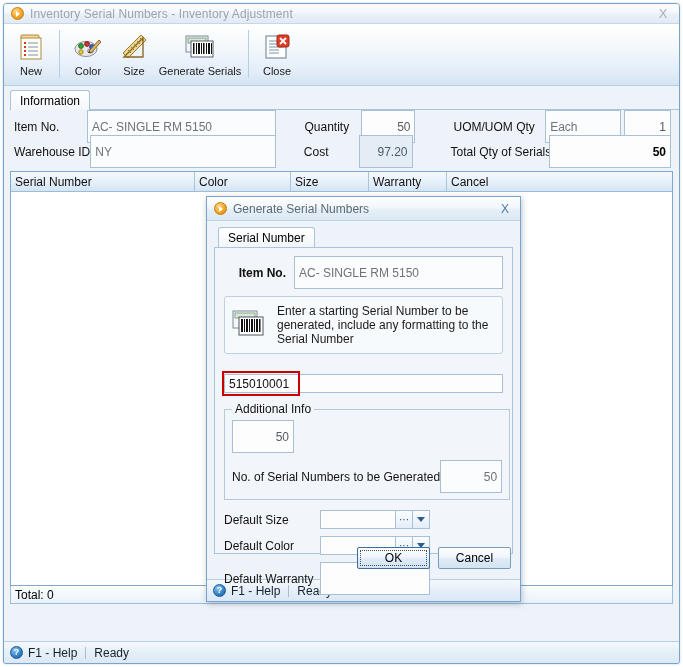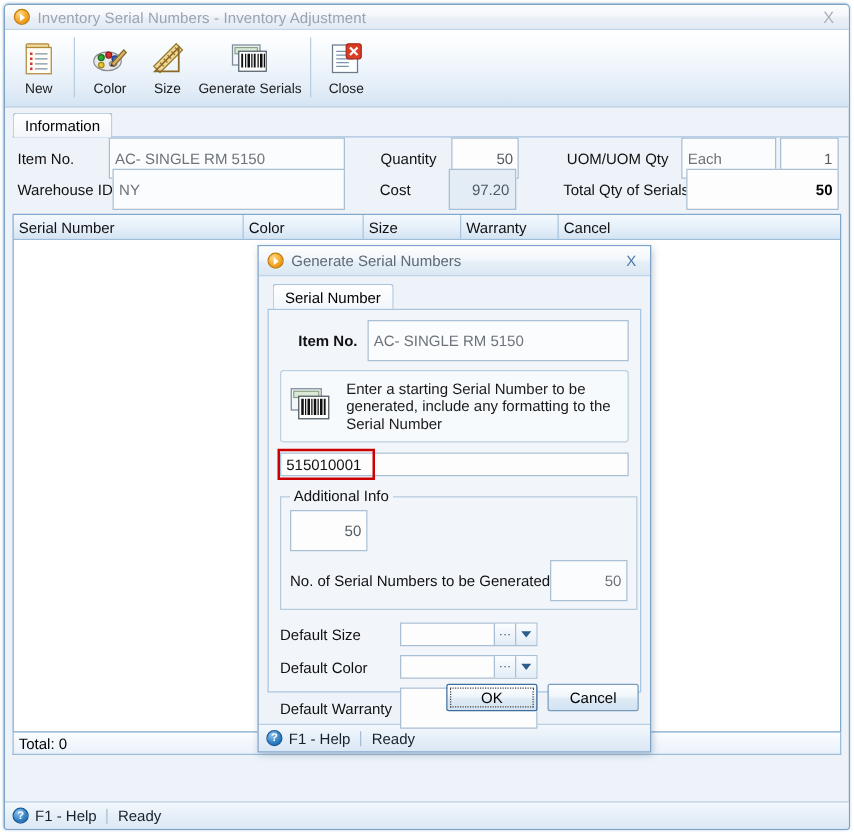--- a/index.html
+++ b/index.html
@@ -301,21 +301,21 @@
   .dlg-lbl { font-size: 12px; color: #111; white-space: nowrap; }
 
   #hint-box {
     border: 1px solid #bdd0e2;
     background: #f7fafd;
     border-radius: 3px;
     display: flex;
     align-items: center;
     padding: 7px 6px;
     box-sizing: border-box;
-    margin-bottom: 8px;
+    margin-bottom: 20px;
   }
   #hint-text {
     font-size: 12px;
     color: #1a1a1a;
     line-height: 14px;
     margin-left: 10px;
   }
 
   #serial-input-wrap {
     position: relative;

